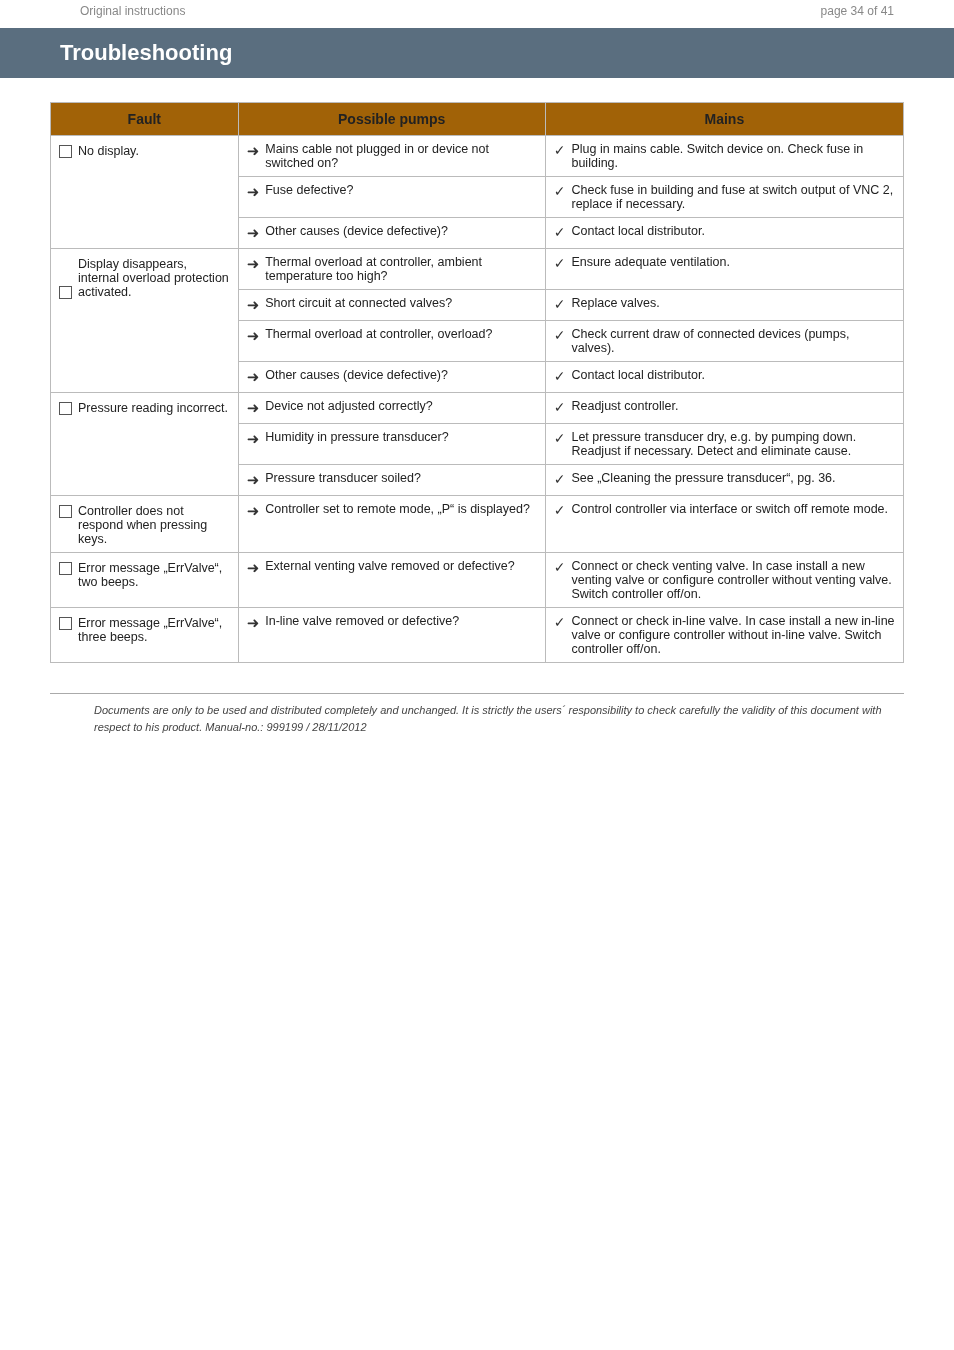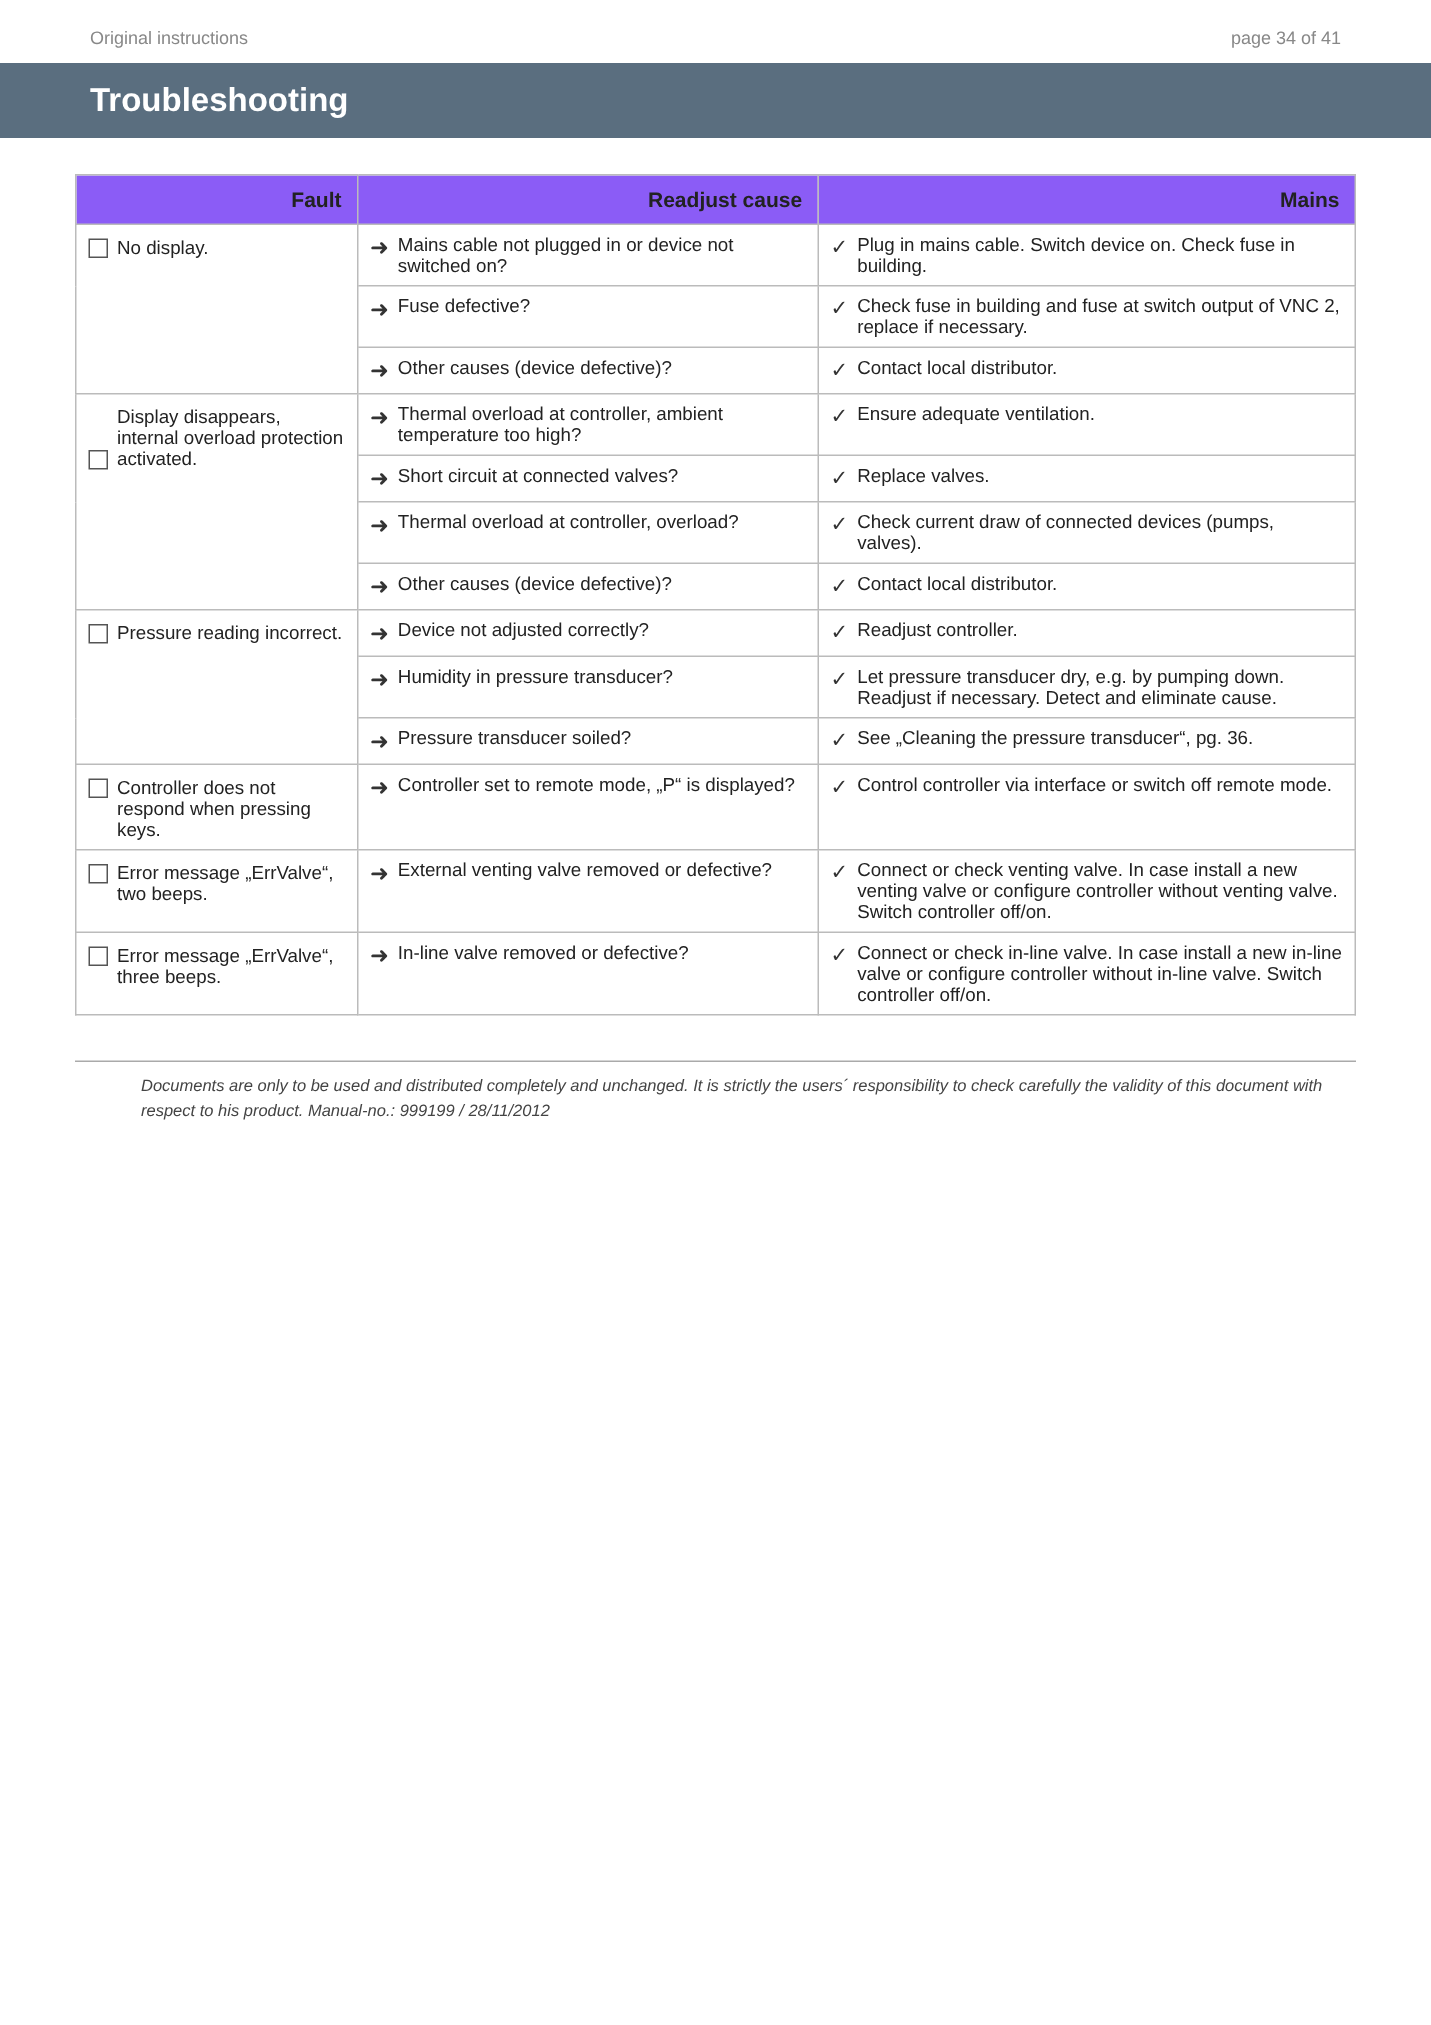--- a/index.html
+++ b/index.html
@@ -9,47 +9,48 @@
       font-size: 13px;
       color: #222;
       width: 954px;
       min-height: 1350px;
       padding: 0;
     }
     .page-header {
       display: flex;
       justify-content: space-between;
       align-items: center;
-      padding: 18px 60px 10px 60px;
+      padding: 4px 60px 10px 60px;
       color: #888;
       font-size: 12px;
+      margin-left: 20px;
     }
     .section-title-bar {
       background: #5a6e7f;
       color: #fff;
       font-size: 22px;
       font-weight: bold;
       padding: 12px 60px;
       margin-bottom: 24px;
     }
     .main-content {
       padding: 0 50px;
     }
     table.trouble-table {
       width: 100%;
       border-collapse: collapse;
       border: 1.5px solid #bbb;
     }
     table.trouble-table th {
-      background: #8b5cf6;
+      background: #a16207;
       font-weight: bold;
       font-size: 14px;
       padding: 8px 10px;
       border: 1.5px solid #bbb;
-      text-align: right;
+      text-align: center;
       vertical-align: top;
     }
     table.trouble-table td {
       border: 1.5px solid #bbb;
       padding: 6px 8px;
       vertical-align: top;
       font-size: 12.5px;
     }
     .fault-col { width: 22%; }
     .cause-col { width: 36%; }
@@ -102,21 +103,21 @@
 </div>
 
 <div class="main-content">
   <table class="trouble-table">
     <thead>
       <tr>
         <th class="fault-col">
           <span>Fault</span>
         </th>
         <th class="cause-col">
-          <span>Readjust cause</span>
+          <span>Possible pumps</span>
         </th>
         <th class="remedy-col">
           <span>Mains</span>
         </th>
       </tr>
     </thead>
     <tbody id="table-body">
     <tr>
           <td rowspan="3" style="vertical-align: top; padding-top: 8px;">
             <div style="display: flex; align-items: flex-start; gap: 6px;">

